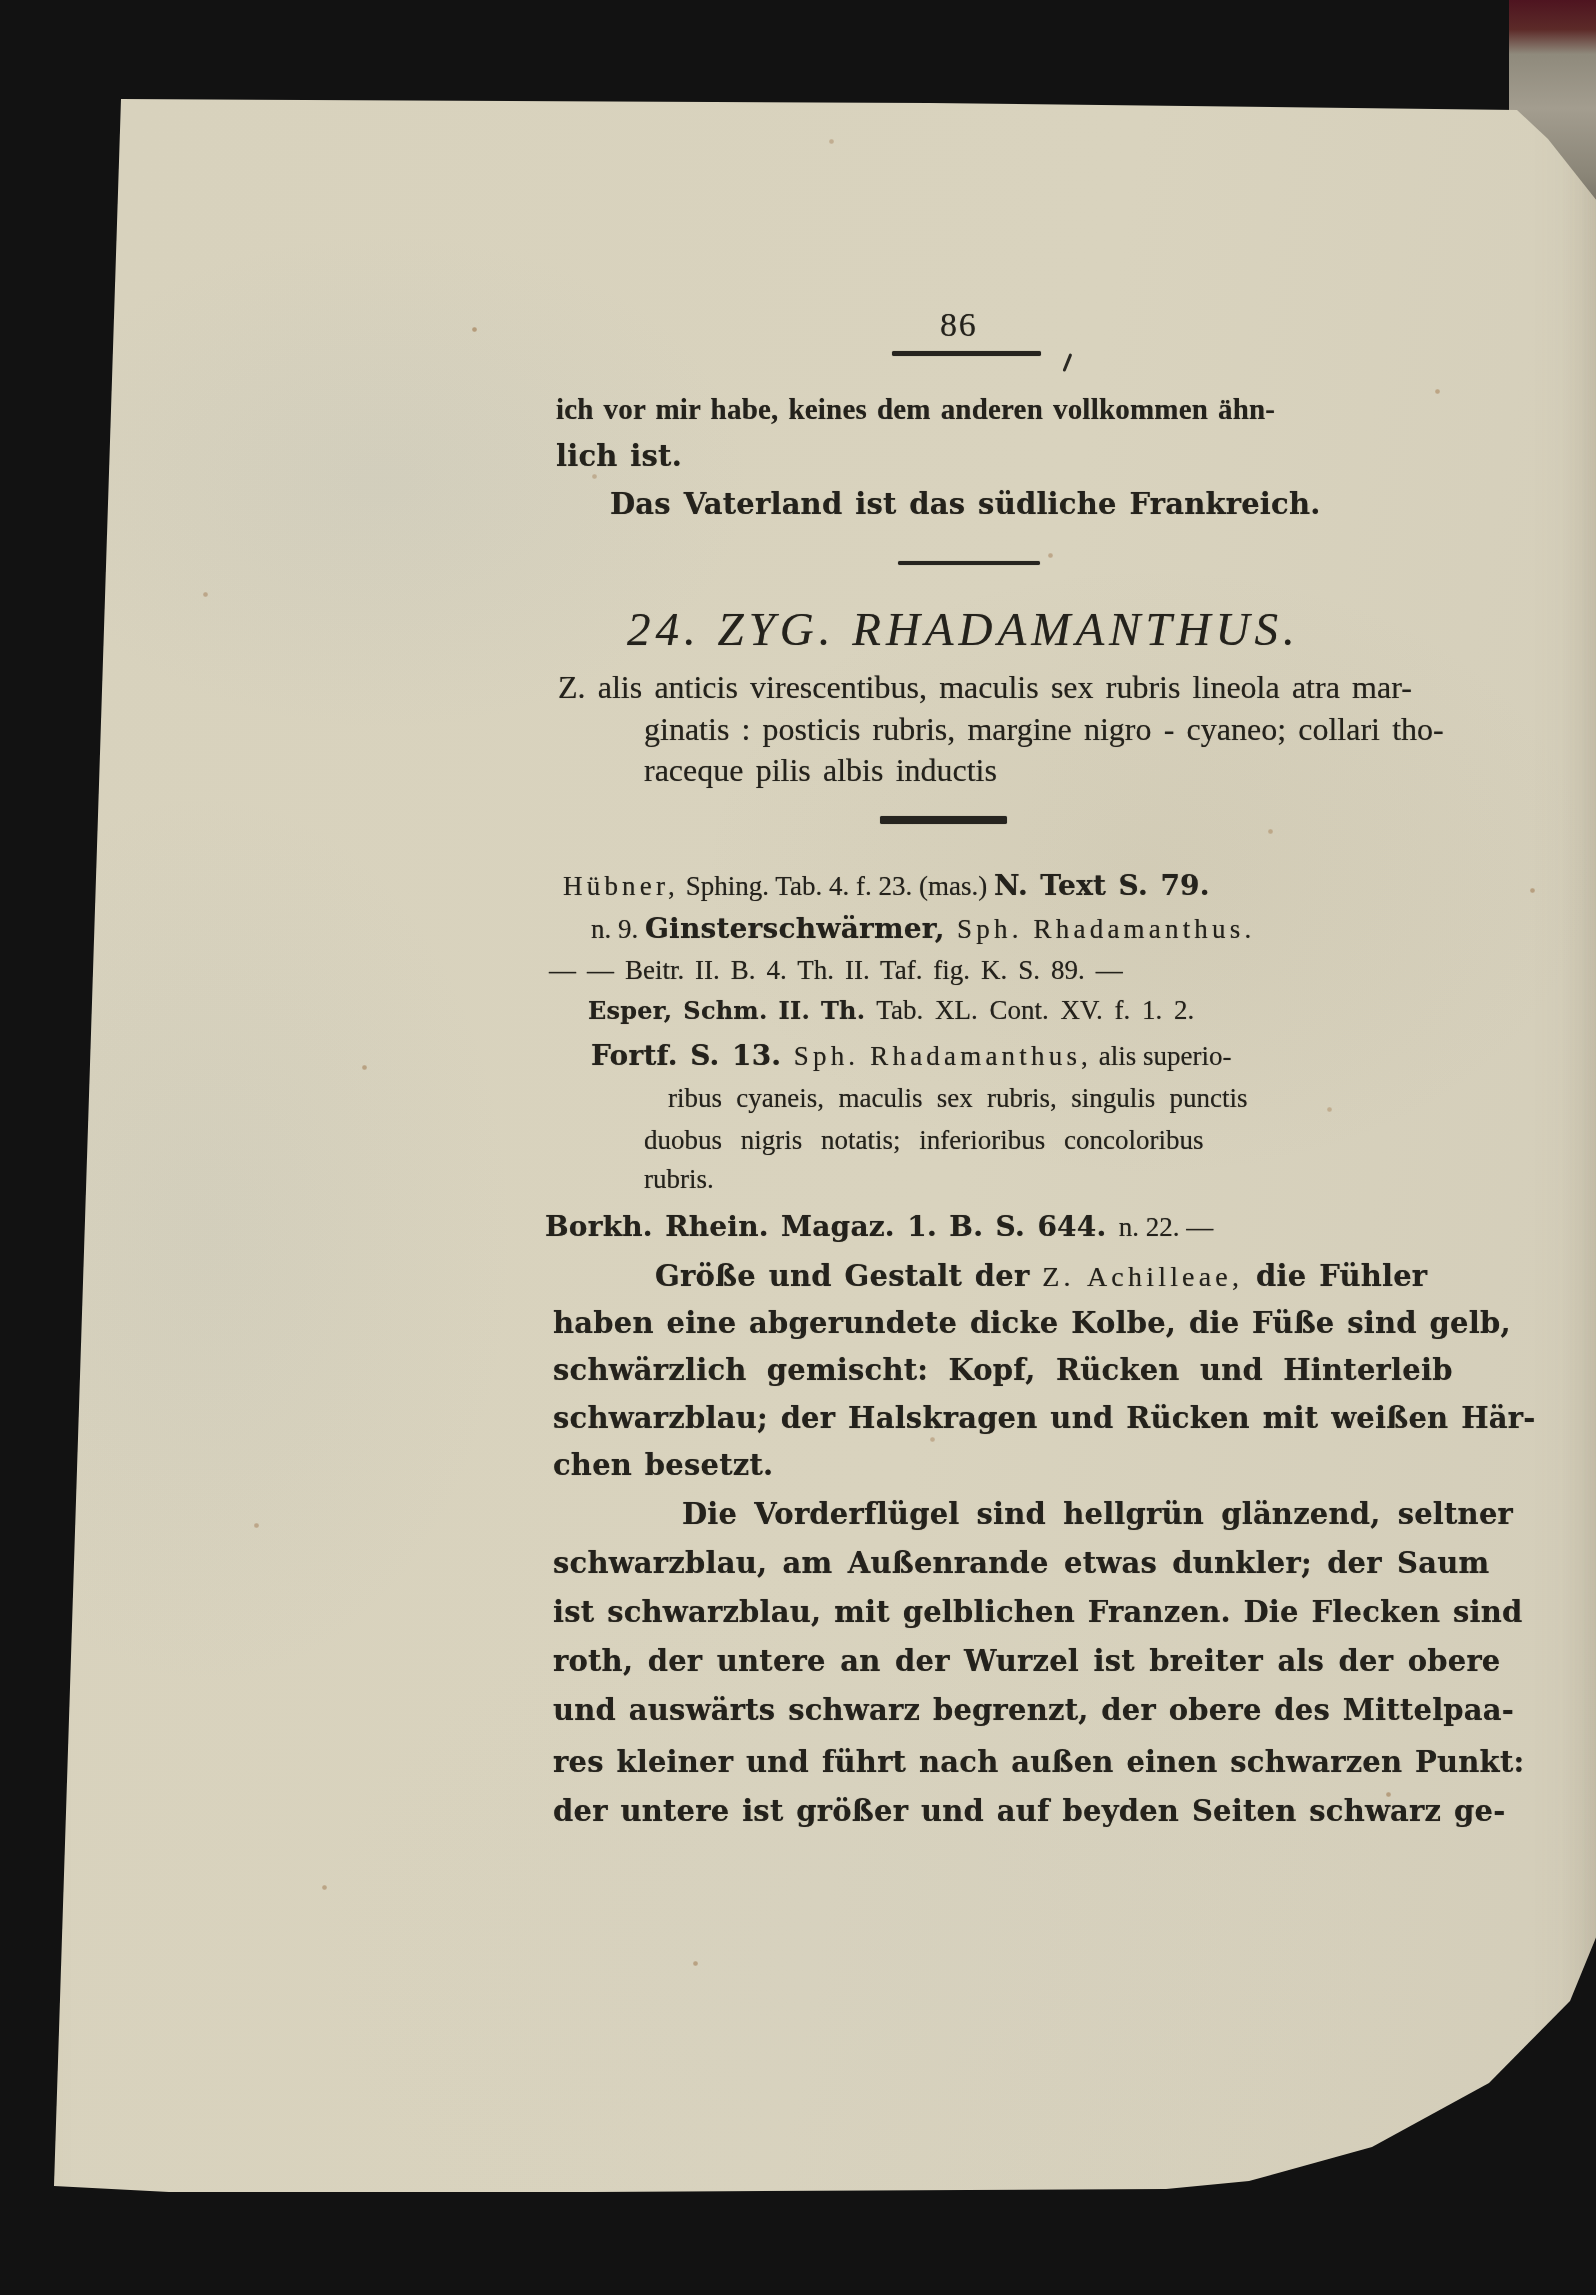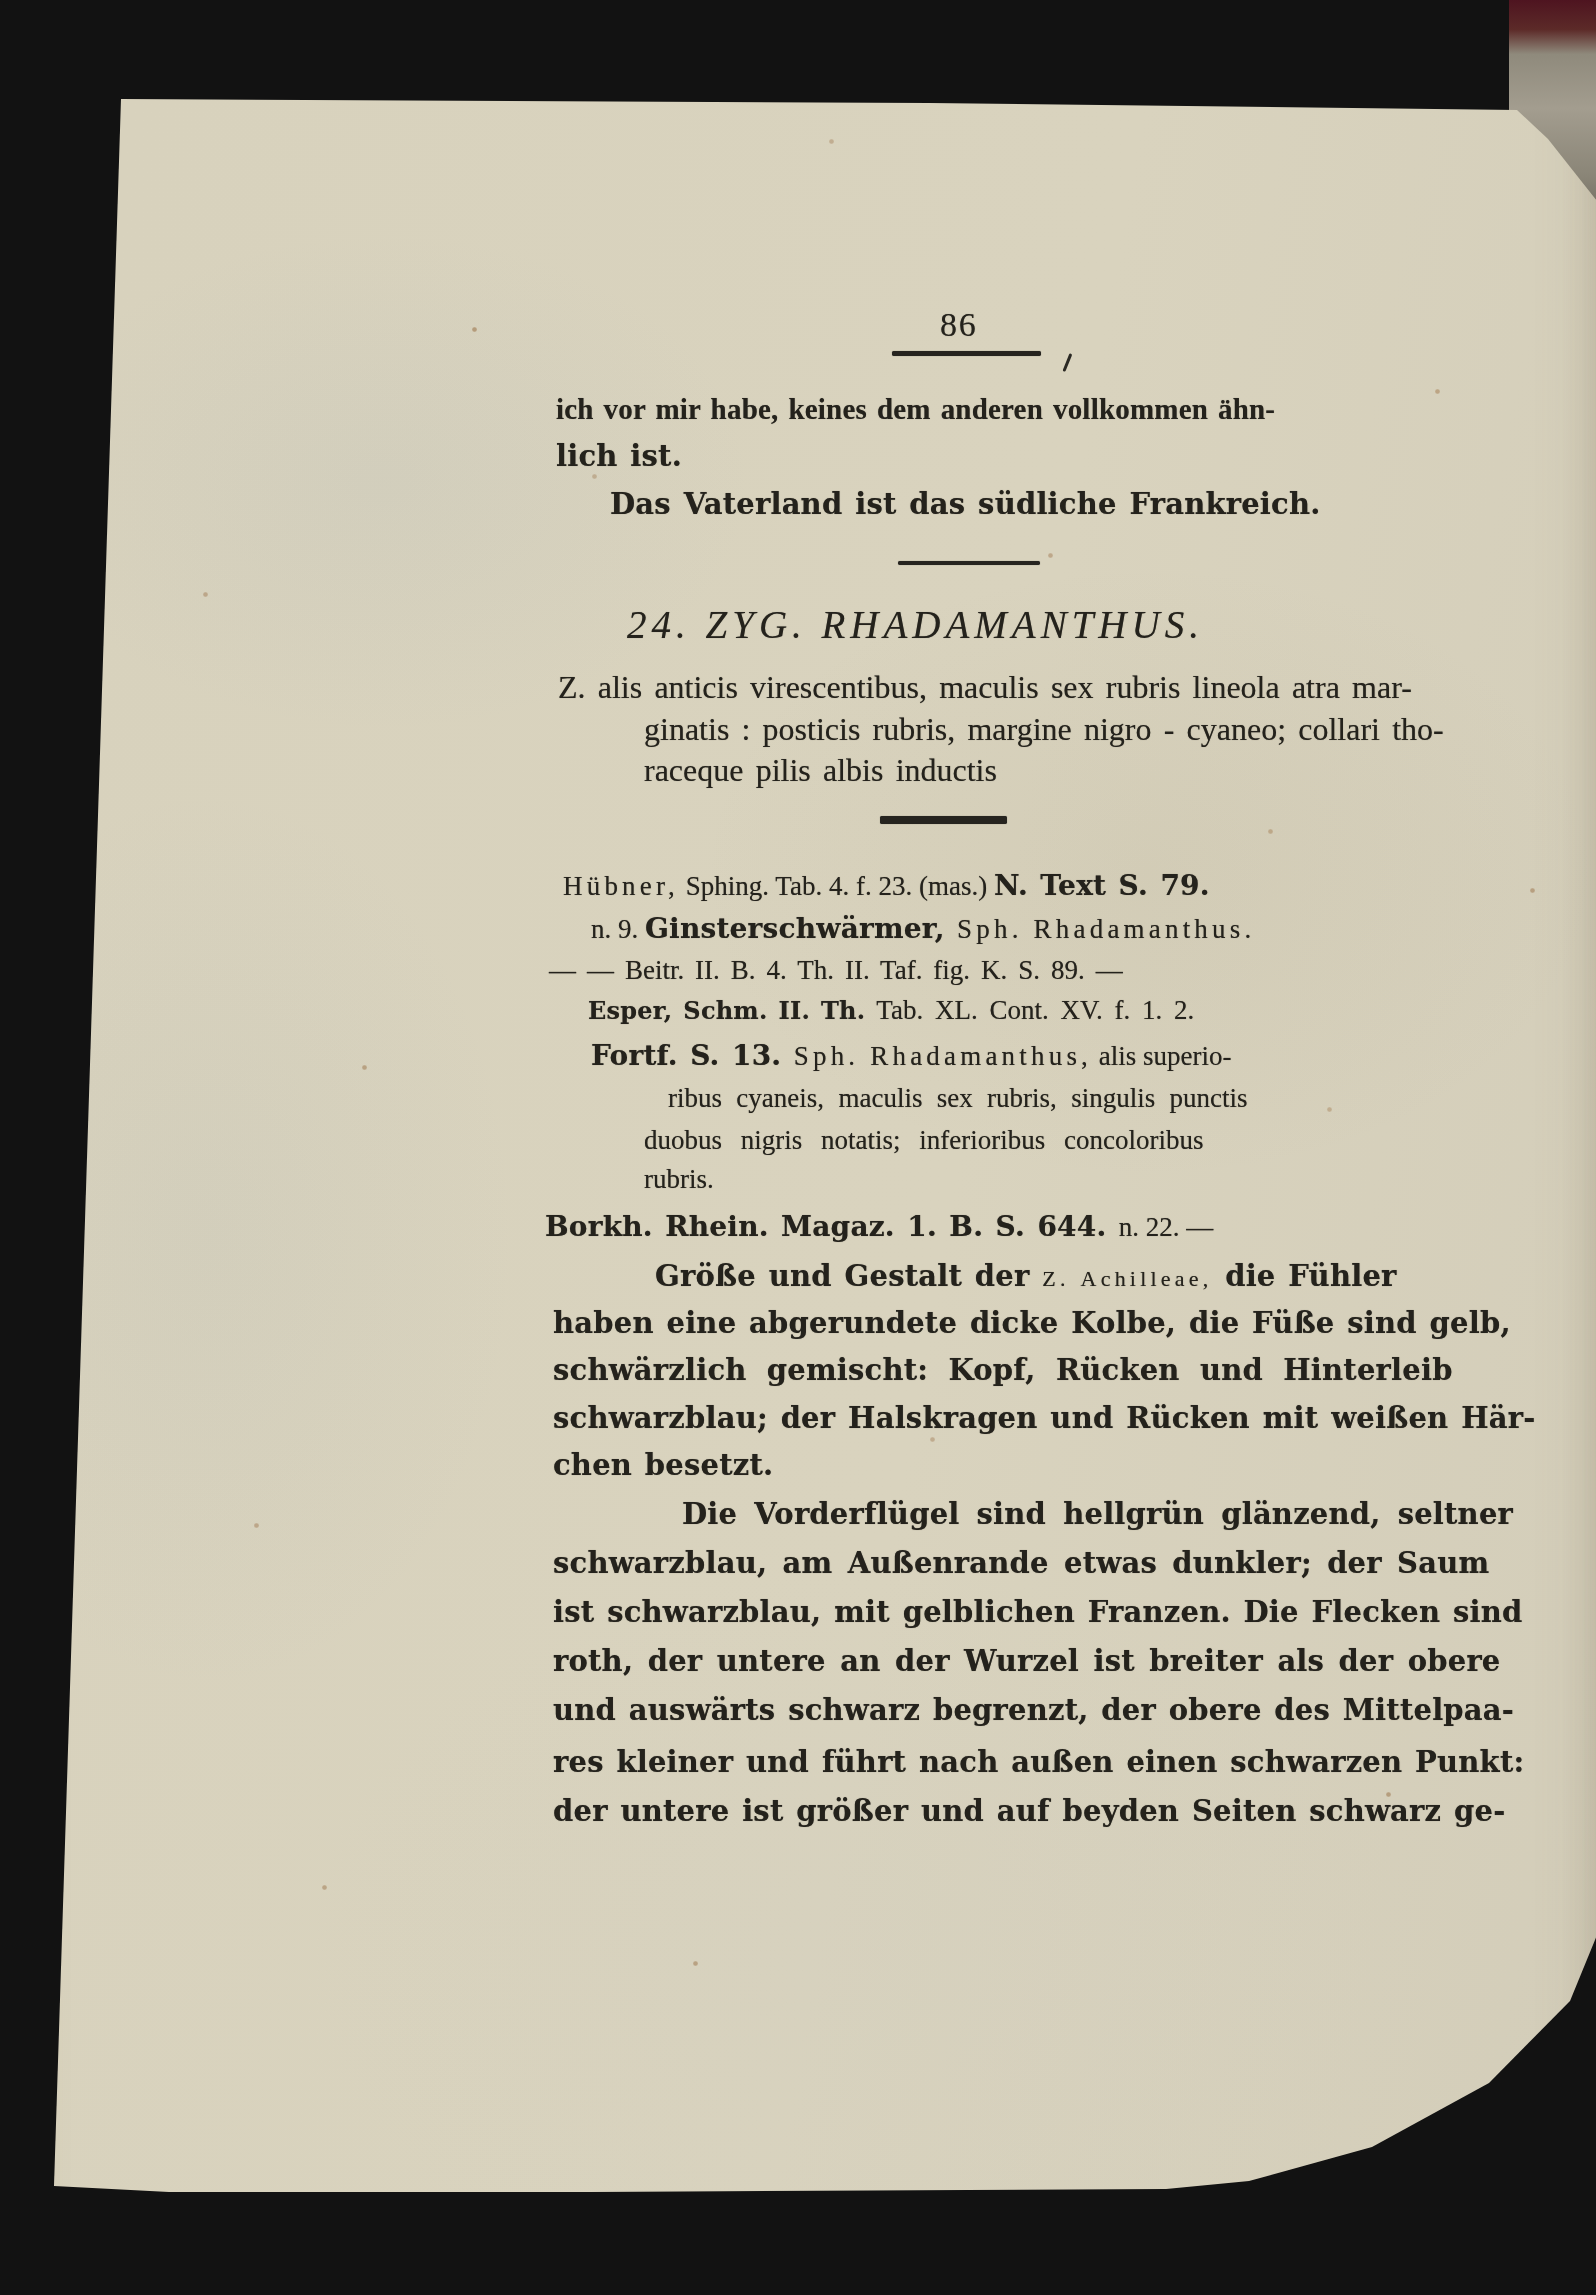--- a/index.html
+++ b/index.html
@@ -48,21 +48,21 @@
   .fr{font-family:"DejaVu Serif",serif;font-weight:700;font-size:29px;word-spacing:2.5px;letter-spacing:0.2px;}
   .ro{font-family:"Liberation Serif",serif;font-weight:400;font-size:27px;}
   .diag{font-family:"Liberation Serif",serif;font-size:32px;word-spacing:4.2px;}
   .sp-name{letter-spacing:4.2px;}
   .sp-wide{letter-spacing:4.2px;}
   .rule{position:absolute;background:#26241f;border-radius:1.7px;
     box-shadow:0 0 0.8px rgba(40,38,30,0.7);}
   .stray{position:absolute;width:2.5px;height:18.6px;background:#2b2924;
     transform:rotate(22deg);border-radius:1.7px;}
   .pagenum{font-family:"Liberation Serif",serif;font-size:34px;letter-spacing:1.7px;}
-  .headline{font-family:"Liberation Serif",serif;font-style:italic;font-size:39px;letter-spacing:5px;}
+  .headline{font-family:"Liberation Serif",serif;font-style:italic;font-size:47px;letter-spacing:5px;}
 </style>
 </head>
 <body>
 
 <div class="book-edge"></div>
 
 <div class="paper">
   <div class="specks"></div>
 
   <div class="line pagenum" style="left:940px;top:306px;">86</div>
@@ -107,21 +107,21 @@
     <div class="line ro" style="left:668px;top:1083px;word-spacing:7.6px;">ribus cyaneis, maculis sex rubris, singulis punctis</div>
     <div class="line ro" style="left:644px;top:1125px;word-spacing:12px;">duobus nigris notatis; inferioribus concoloribus</div>
     <div class="line ro" style="left:644px;top:1164px;">rubris.</div>
     <div class="line ro" style="left:545px;top:1210px;">
       <span class="fr" style="font-size:28px;">Borkh. Rhein. Magaz. 1. B. S. 644. </span><span>n. 22. —</span>
     </div>
   </div>
 
   <div>
     <div class="line fr" style="left:655px;top:1259px;">
-      <span>Größe und Gestalt der </span><span class="ro sp-wide" style="font-size:22px;">Z. Achilleae,</span><span> die Fühler</span>
+      <span>Größe und Gestalt der </span><span class="ro sp-wide" style="font-size:28px;">Z. Achilleae,</span><span> die Fühler</span>
     </div>
     <div class="line fr" style="left:553px;top:1306px;">haben eine abgerundete dicke Kolbe, die Füße sind gelb,</div>
     <div class="line fr" style="left:553px;top:1353px;word-spacing:10px;">schwärzlich gemischt: Kopf, Rücken und Hinterleib</div>
     <div class="line fr" style="left:553px;top:1401px;">schwarzblau; der Halskragen und Rücken mit weißen Här-</div>
     <div class="line fr" style="left:553px;top:1448px;">chen besetzt.</div>
   </div>
 
   <div>
     <div class="line fr" style="left:655px;top:1497px;word-spacing:6.8px;margin-left:27px;">Die Vorderflügel sind hellgrün glänzend, seltner</div>
     <div class="line fr" style="left:553px;top:1546px;word-spacing:5px;">schwarzblau, am Außenrande etwas dunkler; der Saum</div>

